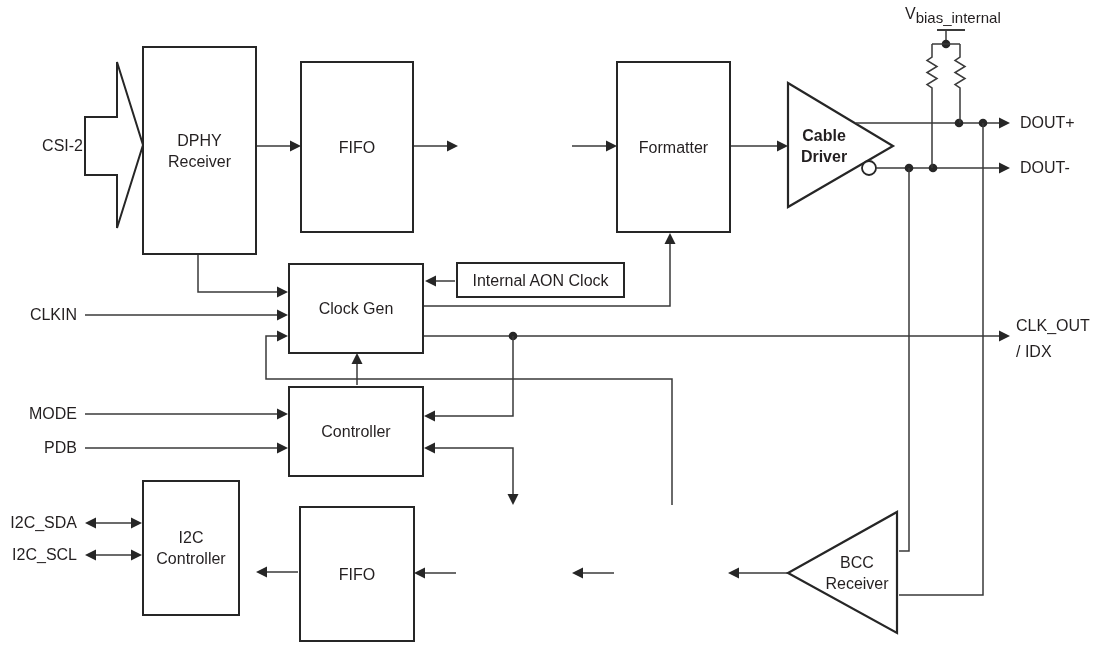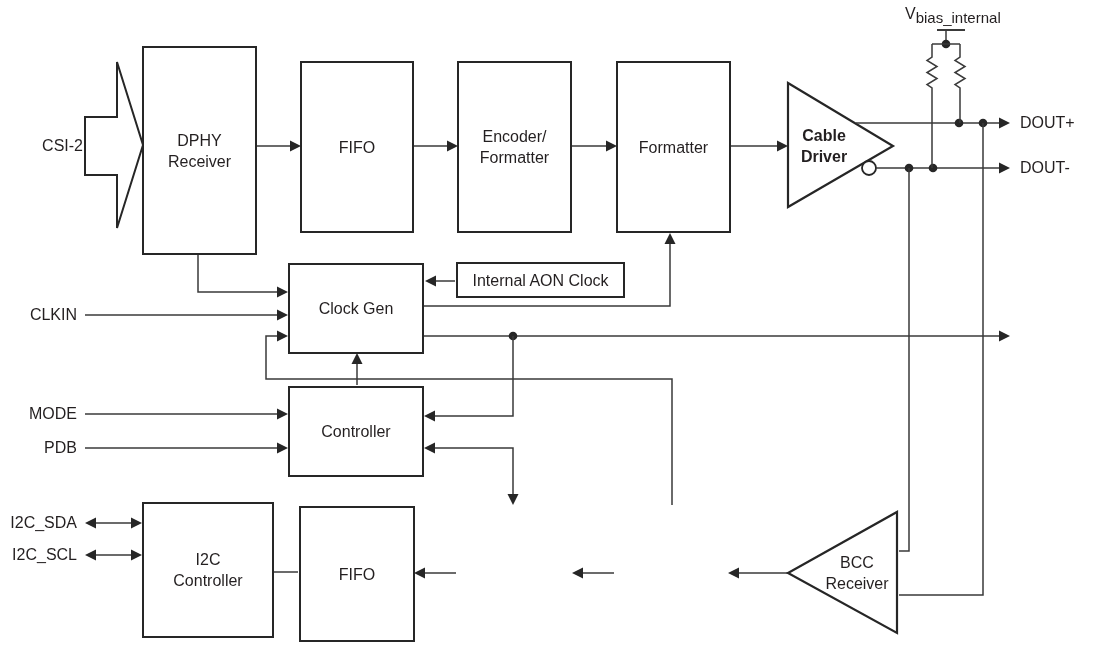--- a/index.html
+++ b/index.html
@@ -174,35 +174,33 @@
         <polygon points="142,555 131,549.5 131,560.5" fill="#262626" stroke="none"></polygon>
       </g>
     </g>
   </svg>
 
   <div class="block" style="left:142px;top:46px;width:115px;height:209px;">DPHY
 Receiver</div>
 
   <div class="block" style="left:300px;top:61px;width:114px;height:172px;">FIFO</div>
 
-  <div class="block" style="left:457px;top:61px;width:115px;height:172px;">Encoder/
-Formatter</div>
 
   <div class="block" style="left:616px;top:61px;width:115px;height:172px;">Formatter</div>
 
   <div class="tri-label" style="left:790px;top:116px;width:68px;height:60px;font-weight:bold;">Cable
 Driver</div>
 
   <div class="block" style="left:456px;top:262px;width:169px;height:36px;font-size:16px;">Internal AON Clock</div>
 
   <div class="block" style="left:288px;top:263px;width:136px;height:91px;">Clock Gen</div>
 
   <div class="block" style="left:288px;top:386px;width:136px;height:91px;">Controller</div>
 
-  <div class="block" style="left:142px;top:502px;width:132px;height:136px;">I2C
+  <div class="block" style="left:142px;top:480px;width:98px;height:136px;">I2C
 Controller</div>
 
   <div class="block" style="left:299px;top:506px;width:116px;height:136px;">FIFO</div>
 
 
 
   <div class="tri-label" style="left:815px;top:544px;width:84px;height:58px;">BCC
 Receiver</div>
 
   <div class="sig right-align vcenter" style="left:0px;top:146px;width:83px;">CSI-2</div>
@@ -214,16 +212,18 @@
   <div class="sig right-align vcenter" style="left:0px;top:448px;width:77px;">PDB</div>
 
   <div class="sig right-align vcenter" style="left:0px;top:523px;width:77px;">I2C_SDA</div>
 
   <div class="sig right-align vcenter" style="left:0px;top:555px;width:77px;">I2C_SCL</div>
 
   <div class="sig vcenter" style="left:1020px;top:123px;">DOUT+</div>
 
   <div class="sig vcenter" style="left:1020px;top:168px;">DOUT-</div>
 
+  <div class="sig" id="clkout-label" style="left:1016px;top:313px;">CLK_OUT
+/ IDX</div>
 
   <div class="sig" id="vbias-label" style="left:905px;top:5px;"><span>V</span><sub>bias_internal</sub></div>
 
 </div>
 
 </body></html>

